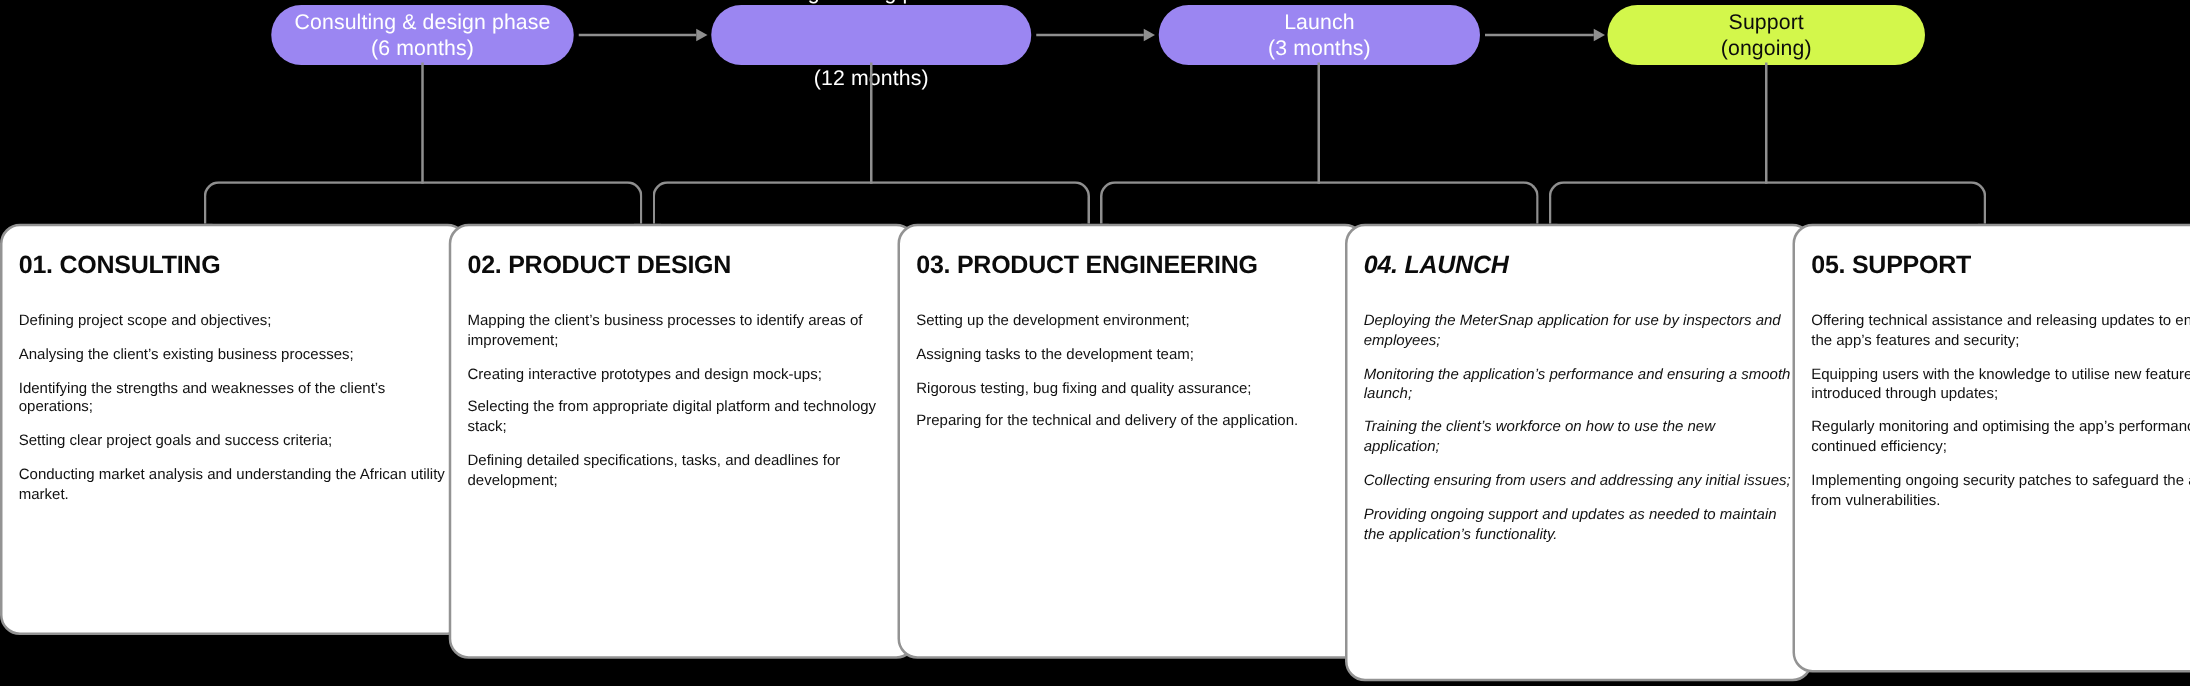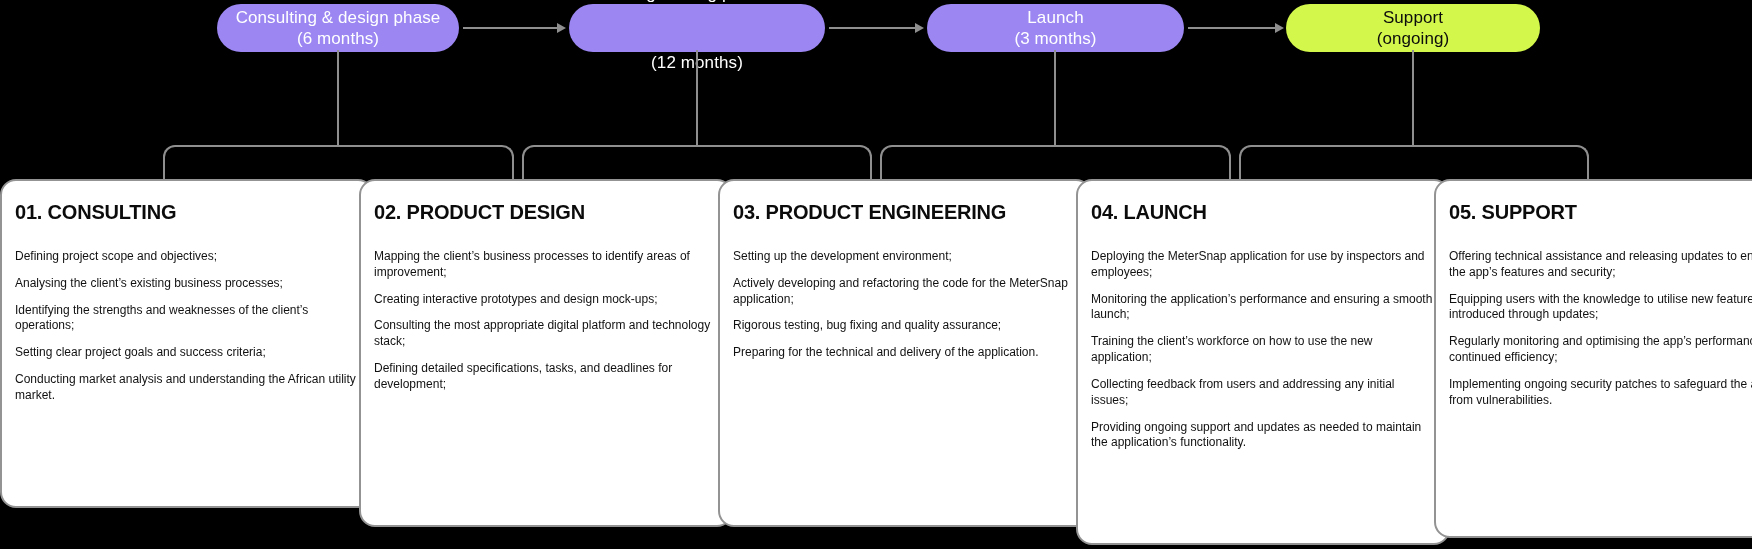--- a/index.html
+++ b/index.html
@@ -97,21 +97,21 @@
     width: 374px;
     background: var(--card-background, #fff);
     border: 2px solid var(--card-border, #939393);
     border-radius: 16px;
     padding: 20px 13px 16px 13px;
     color: var(--card-text, #111);
   }
   .card-1 { left: 0px;    min-height: 329px; }
   .card-2 { left: 359px;  min-height: 348px; }
   .card-3 { left: 718px;  min-height: 348px; }
-  .card-4 { left: 1076px; min-height: 366px; }
+  .card-4 { left: 1076px; min-height: 366px; font-style: italic; }
   .card-5 { left: 1434px; min-height: 359px; }
 
   .card h2 {
     margin: 0 0 25px 0;
     font-size: 20px;
     font-weight: 700;
     letter-spacing: -0.2px;
     white-space: nowrap;
     color: #0b0b0b;
   }
@@ -164,38 +164,38 @@
     <p>Analysing the client’s existing business processes;</p>
     <p>Identifying the strengths and weaknesses of the client’s operations;</p>
     <p>Setting clear project goals and success criteria;</p>
     <p>Conducting market analysis and understanding the African utility market.</p>
   </div>
 
   <div class="card card-2">
     <h2>02. PRODUCT DESIGN</h2>
     <p>Mapping the client’s business processes to identify areas of improvement;</p>
     <p>Creating interactive prototypes and design mock-ups;</p>
-    <p>Consulting the most appropriate digital platform and technology stack;</p>
+    <p>Selecting the from appropriate digital platform and technology stack;</p>
     <p>Defining detailed specifications, tasks, and deadlines for development;</p>
   </div>
 
   <div class="card card-3">
     <h2>03. PRODUCT ENGINEERING</h2>
     <p>Setting up the development environment;</p>
-    <p>Actively developing and refactoring the code for the MeterSnap application;</p>
+    <p>Assigning tasks to the development team;</p>
     <p>Rigorous testing, bug fixing and quality assurance;</p>
     <p>Preparing for the technical and delivery of the application.</p>
   </div>
 
   <div class="card card-4">
     <h2>04. LAUNCH</h2>
     <p>Deploying the MeterSnap application for use by inspectors and employees;</p>
     <p>Monitoring the application’s performance and ensuring a smooth launch;</p>
     <p>Training the client’s workforce on how to use the new application;</p>
-    <p>Collecting feedback from users and addressing any initial issues;</p>
+    <p>Collecting ensuring from users and addressing any initial issues;</p>
     <p>Providing ongoing support and updates as needed to maintain the application’s functionality.</p>
   </div>
 
   <div class="card card-5">
     <h2>05. SUPPORT</h2>
     <p>Offering technical assistance and releasing updates to enhance the app’s features and security;</p>
     <p>Equipping users with the knowledge to utilise new features introduced through updates;</p>
     <p>Regularly monitoring and optimising the app’s performance for continued efficiency;</p>
     <p>Implementing ongoing security patches to safeguard the app from vulnerabilities.</p>
   </div>

